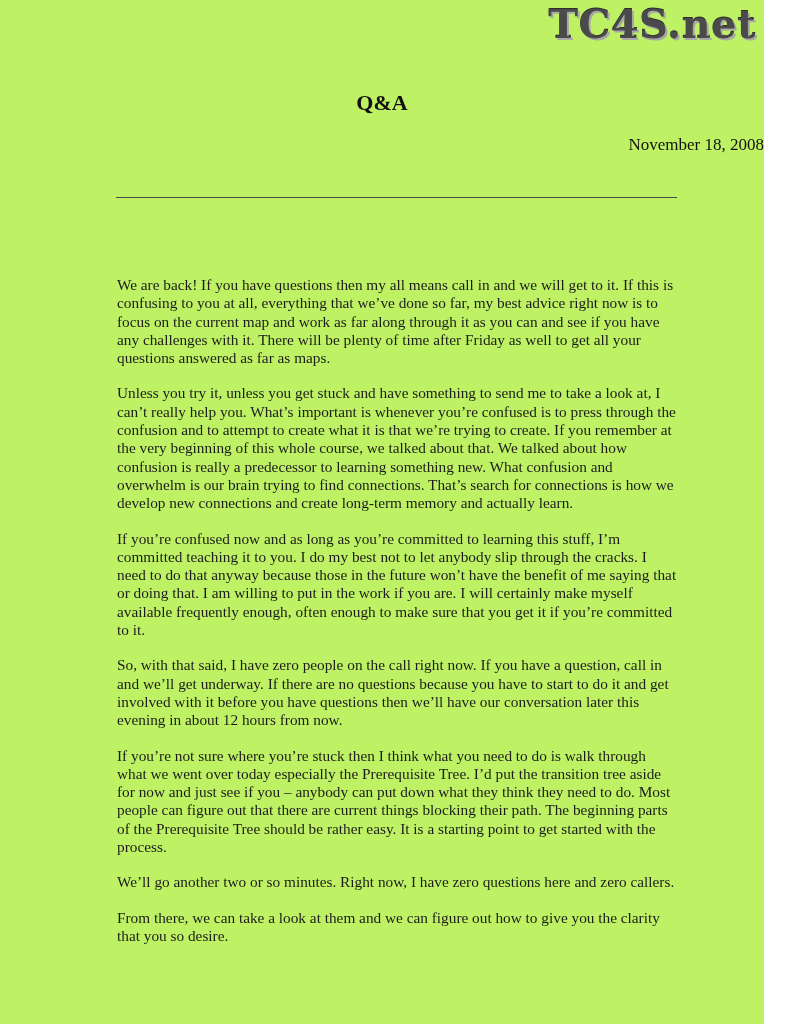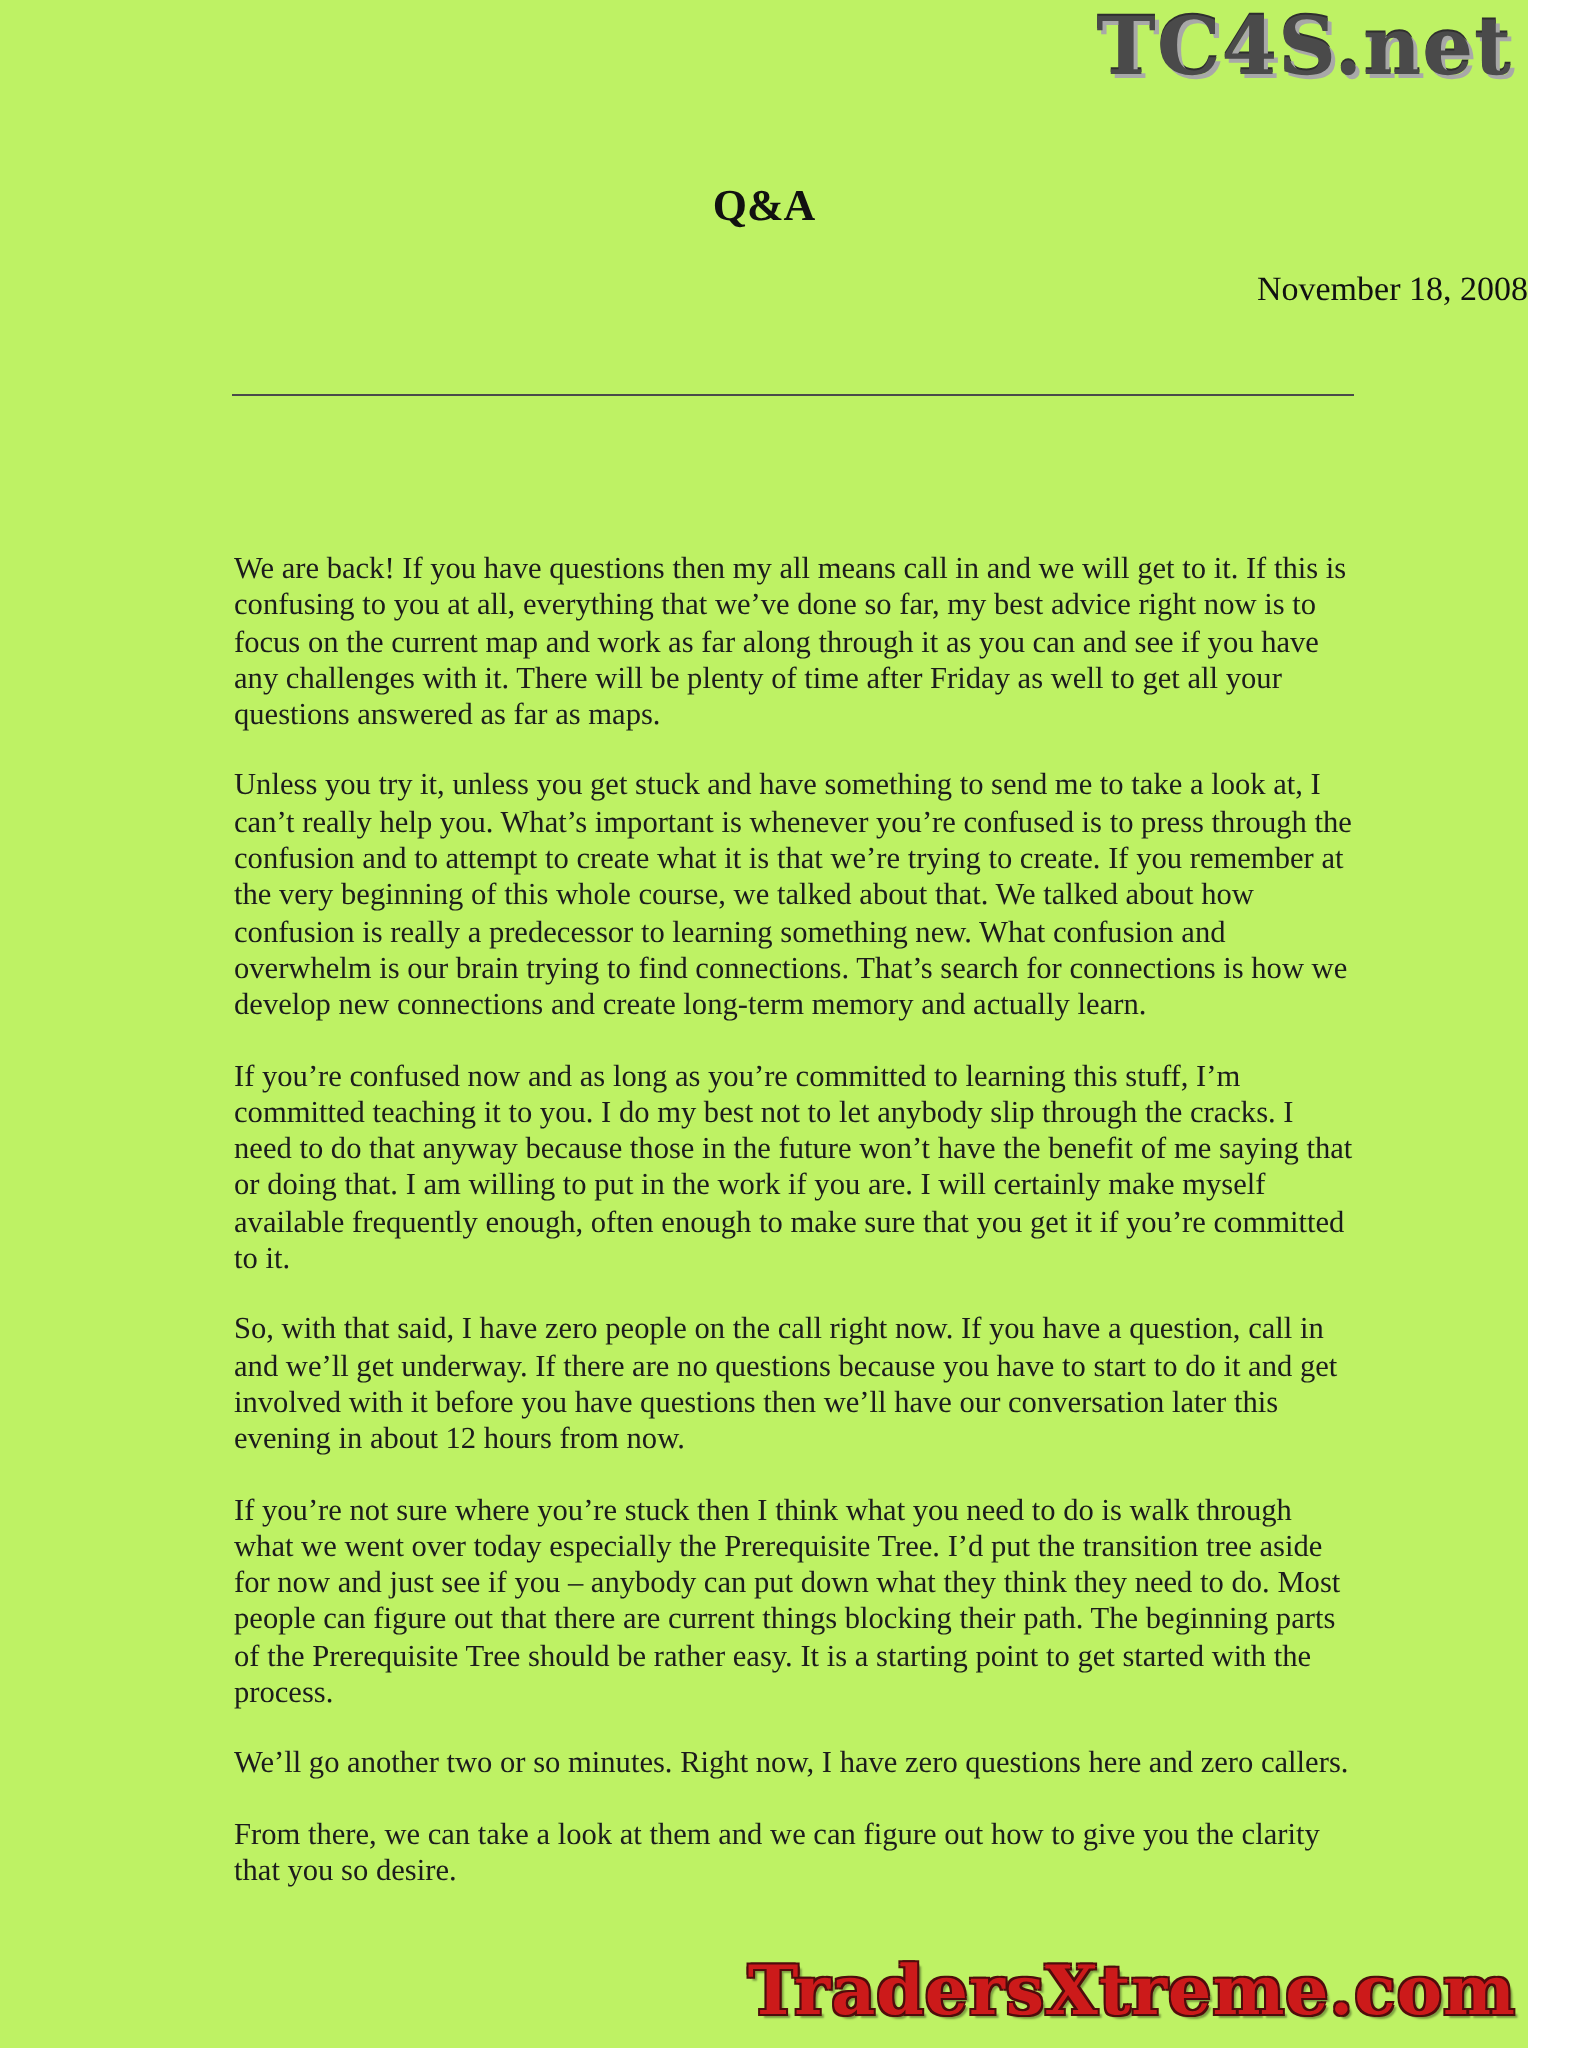--- a/index.html
+++ b/index.html
@@ -120,15 +120,14 @@
     <p>We are back! If you have questions then my all means call in and we will get to it. If this is confusing to you at all, everything that we’ve done so far, my best advice right now is to focus on the current map and work as far along through it as you can and see if you have any challenges with it. There will be plenty of time after Friday as well to get all your questions answered as far as maps.</p>
     <p>Unless you try it, unless you get stuck and have something to send me to take a look at, I can’t really help you. What’s important is whenever you’re confused is to press through the confusion and to attempt to create what it is that we’re trying to create. If you remember at the very beginning of this whole course, we talked about that. We talked about how confusion is really a predecessor to learning something new. What confusion and overwhelm is our brain trying to find connections. That’s search for connections is how we develop new connections and create long-term memory and actually learn.</p>
     <p>If you’re confused now and as long as you’re committed to learning this stuff, I’m committed teaching it to you. I do my best not to let anybody slip through the cracks. I need to do that anyway because those in the future won’t have the benefit of me saying that or doing that. I am willing to put in the work if you are. I will certainly make myself available frequently enough, often enough to make sure that you get it if you’re committed to it.</p>
     <p>So, with that said, I have zero people on the call right now. If you have a question, call in and we’ll get underway. If there are no questions because you have to start to do it and get involved with it before you have questions then we’ll have our conversation later this evening in about 12 hours from now.</p>
     <p>If you’re not sure where you’re stuck then I think what you need to do is walk through what we went over today especially the Prerequisite Tree. I’d put the transition tree aside for now and just see if you – anybody can put down what they think they need to do. Most people can figure out that there are current things blocking their path. The beginning parts of the Prerequisite Tree should be rather easy. It is a starting point to get started with the process.</p>
     <p>We’ll go another two or so minutes. Right now, I have zero questions here and zero callers.</p>
     <p>From there, we can take a look at them and we can figure out how to give you the clarity that you so desire.</p>
   </div>
 
 
-  <div class="bottom-logo">TradersXtreme.com</div>
 
 </div>
 
 </body></html>

